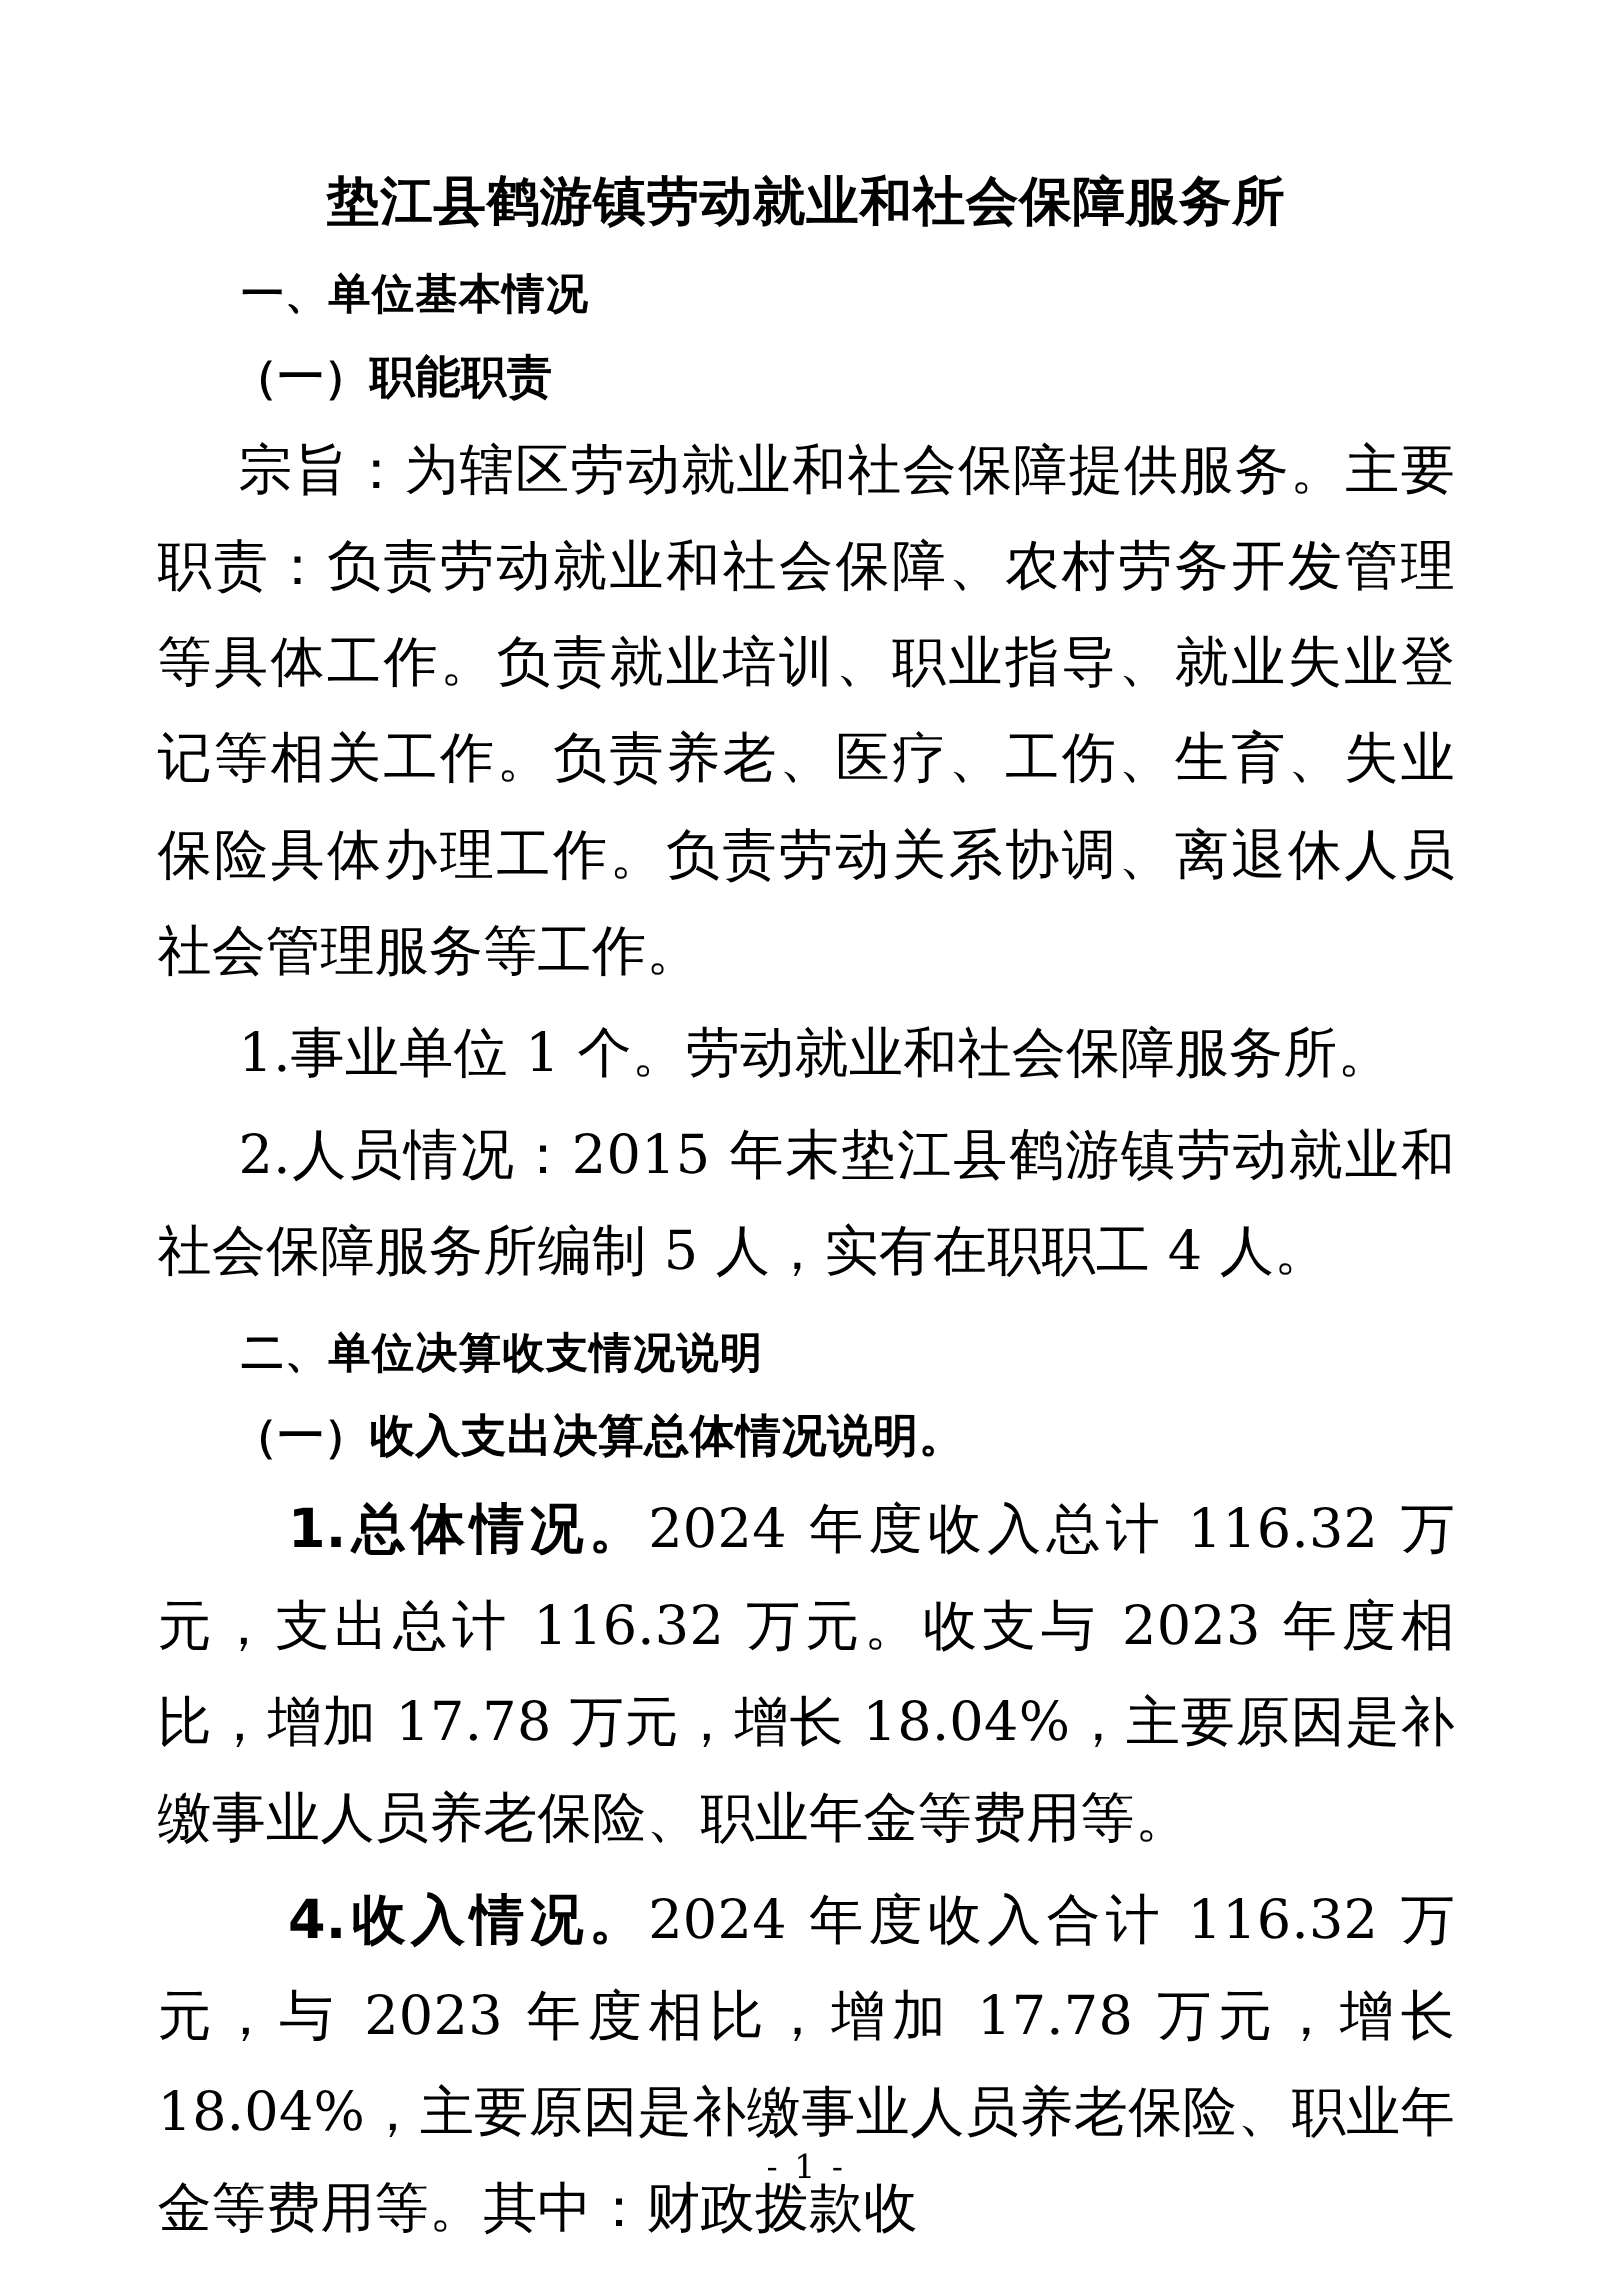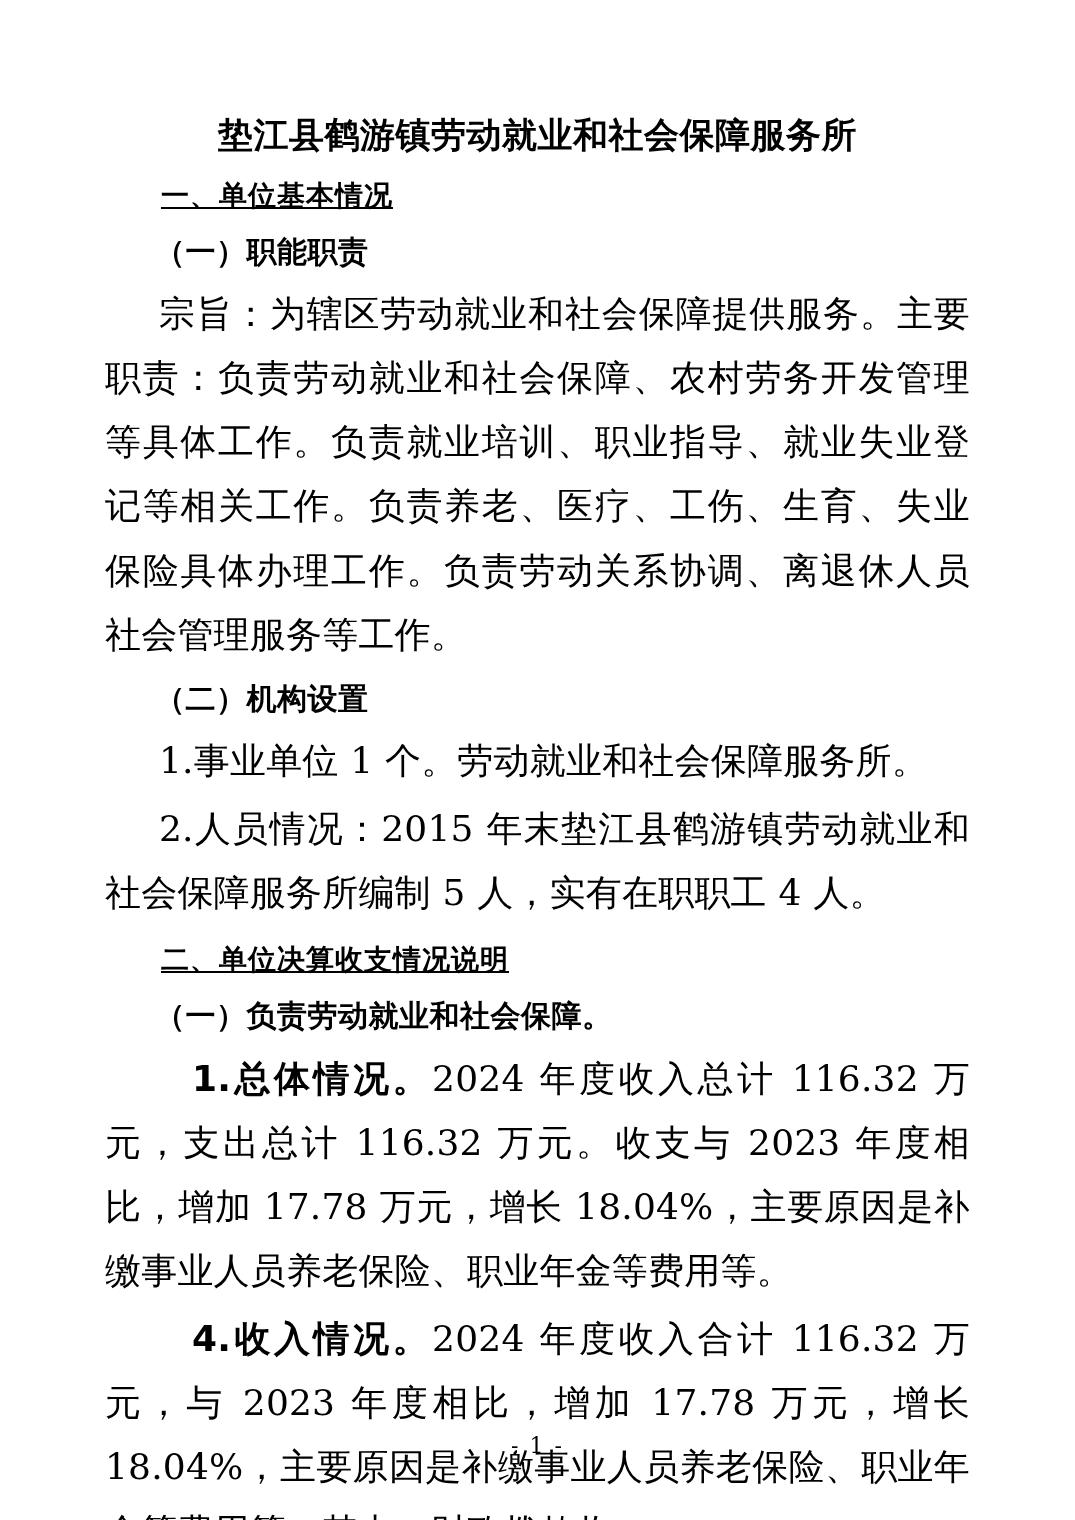--- a/index.html
+++ b/index.html
@@ -34,21 +34,20 @@
     display: block;
   }
   .h2 {
     font-family: "DejaVu Sans", "Liberation Sans", sans-serif;
     font-weight: bold;
     font-size: 28px;
     line-height: 1.75;
     margin: 10px 0 0 0;
     text-indent: 56px;
     letter-spacing: 1px;
-    text-decoration: underline;
   }
   .h3 {
     font-family: "DejaVu Sans", "Liberation Sans", sans-serif;
     font-weight: bold;
     font-size: 30px;
     line-height: 1.75;
     margin: 6px 0 0 0;
     text-indent: 50px;
     letter-spacing: 0.5px;
   }
@@ -84,29 +83,28 @@
   <h1 class="doc-title">
     <span class="line">垫江县鹤游镇劳动就业和社会保障服务所</span>
   </h1>
 
   <h2 class="h2">一、单位基本情况</h2>
 
   <h3 class="h3">（一）职能职责</h3>
 
   <p class="body">宗旨：为辖区劳动就业和社会保障提供服务。主要职责：负责劳动就业和社会保障、农村劳务开发管理等具体工作。负责就业培训、职业指导、就业失业登记等相关工作。负责养老、医疗、工伤、生育、失业保险具体办理工作。负责劳动关系协调、离退休人员社会管理服务等工作。</p>
 
-  <h3 class="h3">（二）机构设置</h3>
 
   <p class="body">1.事业单位 1 个。劳动就业和社会保障服务所。</p>
 
   <p class="body">2.人员情况：2015 年末垫江县鹤游镇劳动就业和社会保障服务所编制 5 人，实有在职职工 4 人。</p>
 
   <h2 class="h2">二、单位决算收支情况说明</h2>
 
-  <h3 class="h3">（一）负责劳动就业和社会保障。</h3>
+  <h3 class="h3">（一）收入支出决算总体情况说明。</h3>
 
   <p class="body"><b>1.总体情况。</b><span>2024 年度收入总计 116.32 万元，支出总计 116.32 万元。收支与 2023 年度相比，增加 17.78 万元，增长 18.04%，主要原因是补缴事业人员养老保险、职业年金等费用等。</span></p>
 
   <p class="body"><b>4.收入情况。</b><span>2024 年度收入合计 116.32 万元，与 2023 年度相比，增加 17.78 万元，增长 18.04%，主要原因是补缴事业人员养老保险、职业年金等费用等。其中：财政拨款收</span></p>
 
   <div class="footer">- 1 -</div>
 
 </div>
 
 </body></html>

